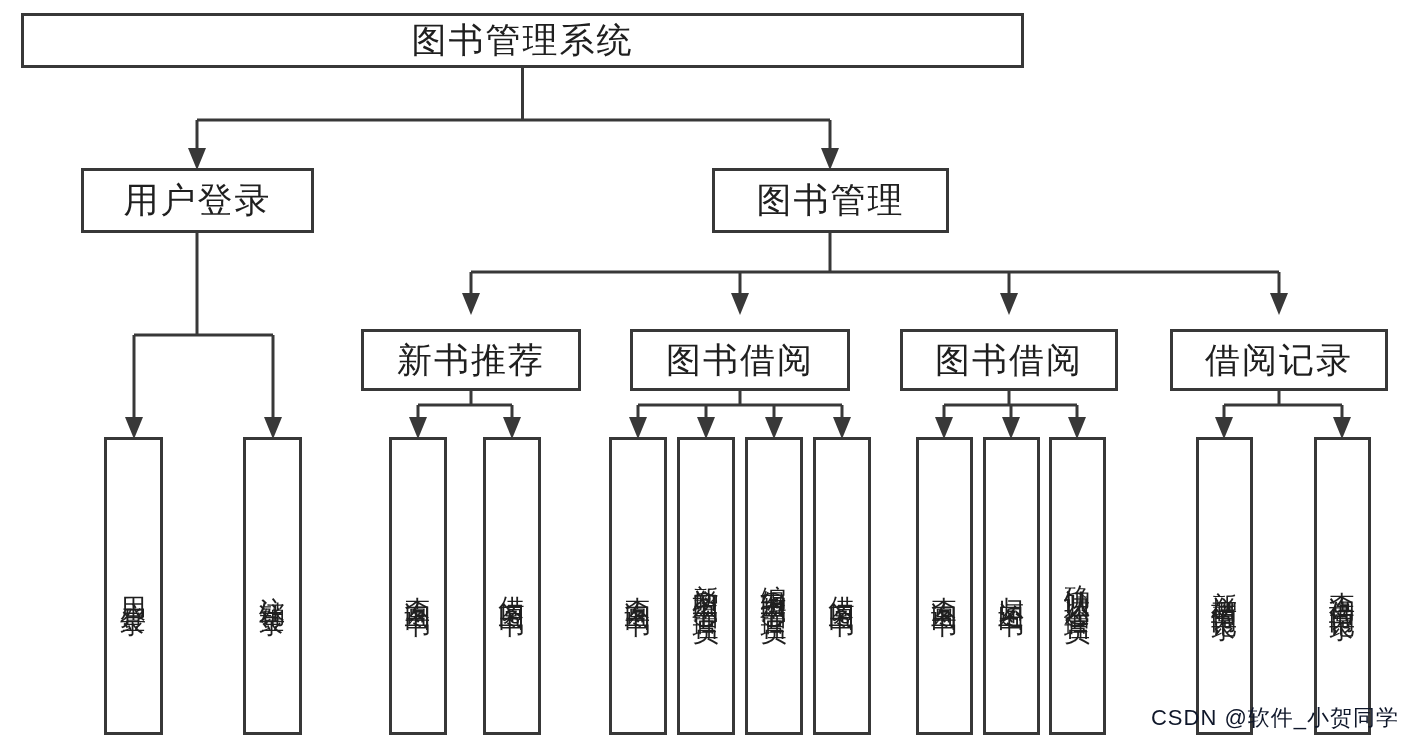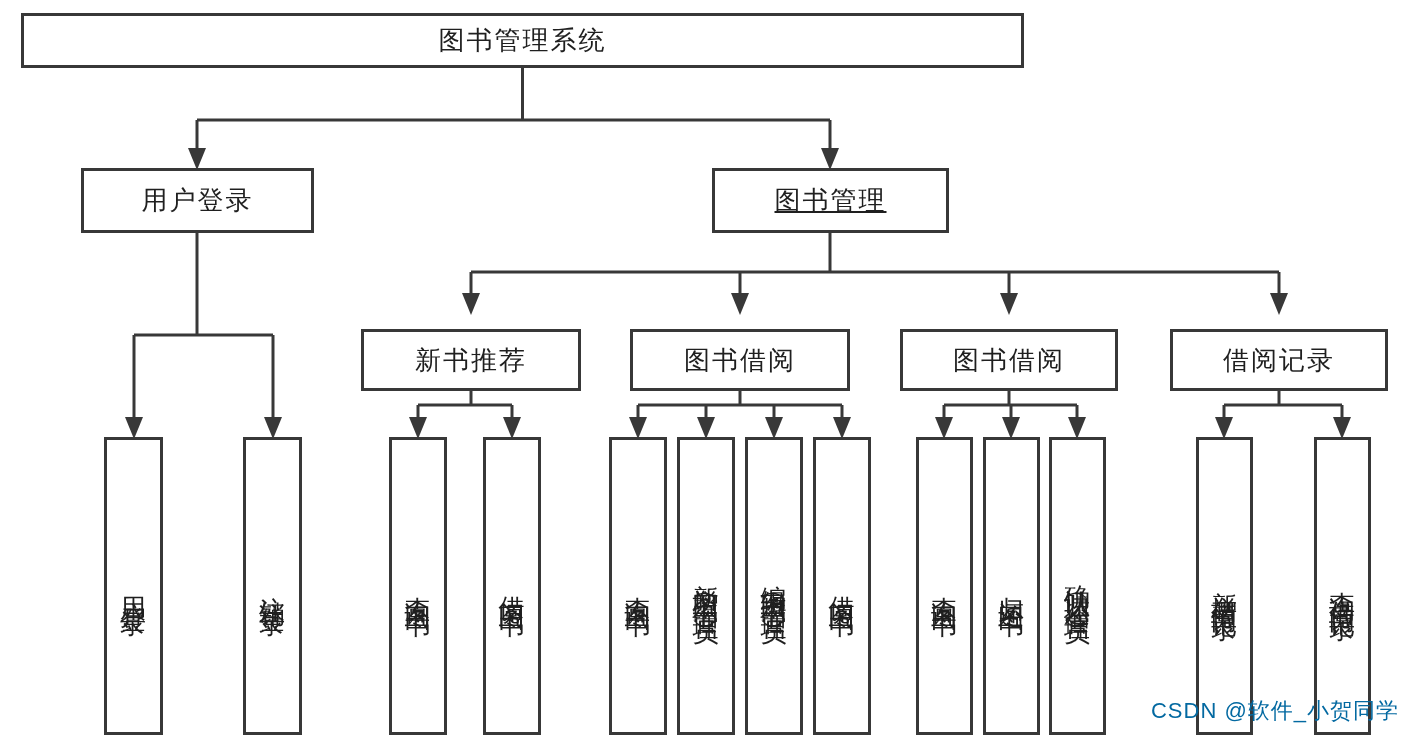--- a/index.html
+++ b/index.html
@@ -7,29 +7,29 @@
     position:relative;width:1405px;height:747px;background:#fff;overflow:hidden;
     font-family:"Liberation Sans",sans-serif;color:#1f1f1f;
   }
   #wires{position:absolute;left:0;top:0;width:1405px;height:747px;}
   .ln{stroke:#383838;stroke-width:3;fill:none;}
   .ah{fill:#383838;stroke:none;}
   .box{
     position:absolute;box-sizing:border-box;border:3px solid #383838;background:#fff;
     display:flex;align-items:center;justify-content:center;
   }
-  .hbox span{font-size:26px;letter-spacing:2px;white-space:nowrap;}
+  .hbox span{font-size:35px;letter-spacing:2px;white-space:nowrap;}
   .vbox span{
     writing-mode:vertical-rl;text-orientation:mixed;
     font-size:26px;letter-spacing:5px;line-height:1;white-space:nowrap;
   }
   .leaf{top:437px;height:298px;}
   .l3{top:313px;height:62px;margin-top:16px;}
   #watermark{
-    position:absolute;right:6px;bottom:21px;font-size:22px;color:#0369a1;
+    position:absolute;right:6px;bottom:14px;font-size:22px;color:#0f172a;
     letter-spacing:1px;white-space:nowrap;margin-top:34px;
   }
 </style>
 </head>
 <body>
 
 <div id="canvas">
 
   <svg id="wires" viewBox="0 0 1405 747">
 
@@ -107,21 +107,21 @@
     </g>
   </svg>
 
   <div class="box hbox" style="left:21px;top:13px;width:1003px;height:55px;">
     <span>图书管理系统</span>
   </div>
 
   <div class="box hbox" style="left:81px;top:168px;width:233px;height:65px;">
     <span>用户登录</span>
   </div>
-  <div class="box hbox" style="left:712px;top:168px;width:237px;height:65px;text-decoration:underline;">
+  <div class="box hbox" style="left:712px;top:168px;width:237px;height:65px;">
     <span>图书管理</span>
   </div>
 
   <div class="box hbox l3" style="left:361px;width:220px;">
     <span>新书推荐</span>
   </div>
   <div class="box hbox l3" style="left:630px;width:220px;">
     <span>图书借阅</span>
   </div>
   <div class="box hbox l3" style="left:900px;width:218px;">

